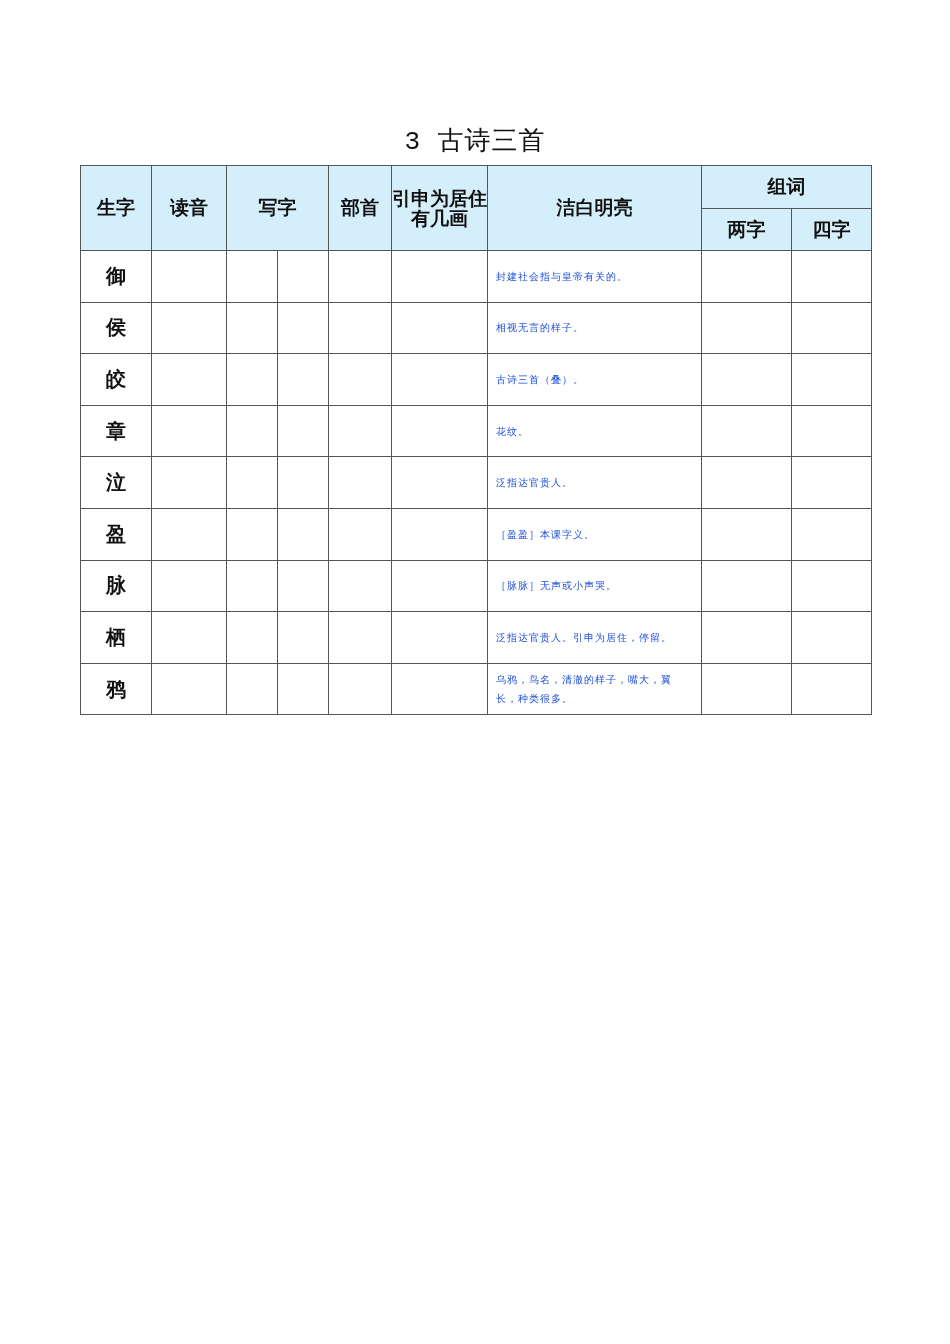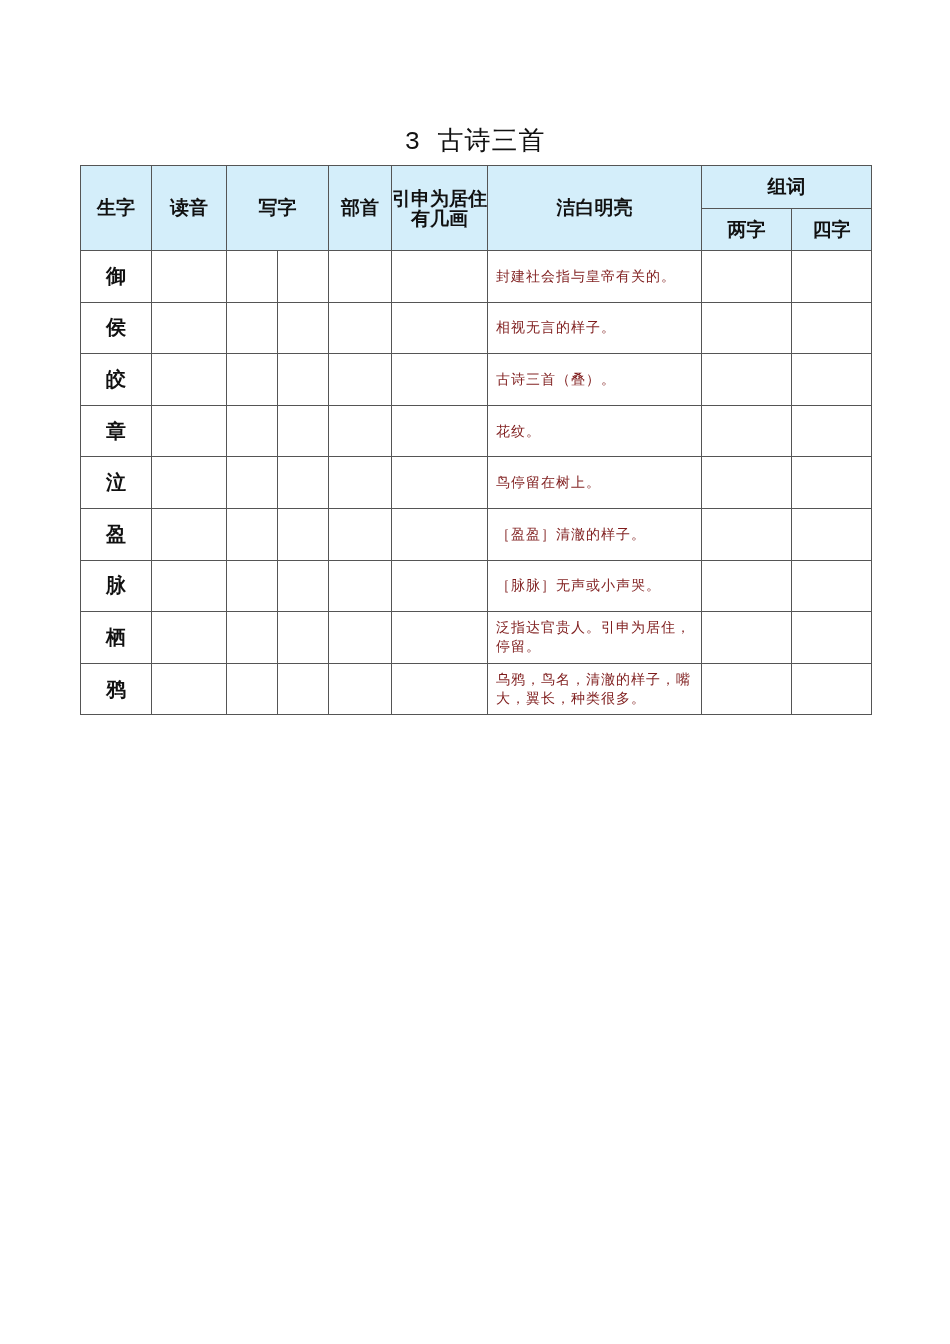--- a/index.html
+++ b/index.html
@@ -23,21 +23,21 @@
     text-align: center; vertical-align: middle;
   }
   th.small { font-size: 16px; line-height: 20px; }
   tr.h1 th { height: 42px; }
   tr.h2 th { height: 41px; }
   tr.row td { height: 50.6px; }
   td.char {
     text-align: center; font-weight: bold; font-size: 20px; color: #111;
   }
   td.meaning {
-    font-family: "DejaVu Serif", serif; font-size: 14px; color: #7f1d1d;
+    font-family: "DejaVu Serif", serif; font-size: 10px; color: #1d4ed8;
     padding: 0 8px !important; line-height: 19px; vertical-align: middle;
     letter-spacing: 1px;
   }
   td.blank { background: #fff; }
 </style>
 </head>
 <body>
 
 <div class="title">3 古诗三首</div>
 
@@ -116,32 +116,32 @@
       <td class="blank"></td>
       <td class="blank"></td>
     </tr>
     <tr class="row">
       <td class="char">泣</td>
       <td class="blank"></td>
       <td class="blank"></td>
       <td class="blank"></td>
       <td class="blank"></td>
       <td class="blank"></td>
-      <td class="meaning">鸟停留在树上。</td>
+      <td class="meaning">泛指达官贵人。</td>
       <td class="blank"></td>
       <td class="blank"></td>
     </tr>
     <tr class="row">
       <td class="char">盈</td>
       <td class="blank"></td>
       <td class="blank"></td>
       <td class="blank"></td>
       <td class="blank"></td>
       <td class="blank"></td>
-      <td class="meaning">［盈盈］清澈的样子。</td>
+      <td class="meaning">［盈盈］本课字义。</td>
       <td class="blank"></td>
       <td class="blank"></td>
     </tr>
     <tr class="row">
       <td class="char">脉</td>
       <td class="blank"></td>
       <td class="blank"></td>
       <td class="blank"></td>
       <td class="blank"></td>
       <td class="blank"></td>

